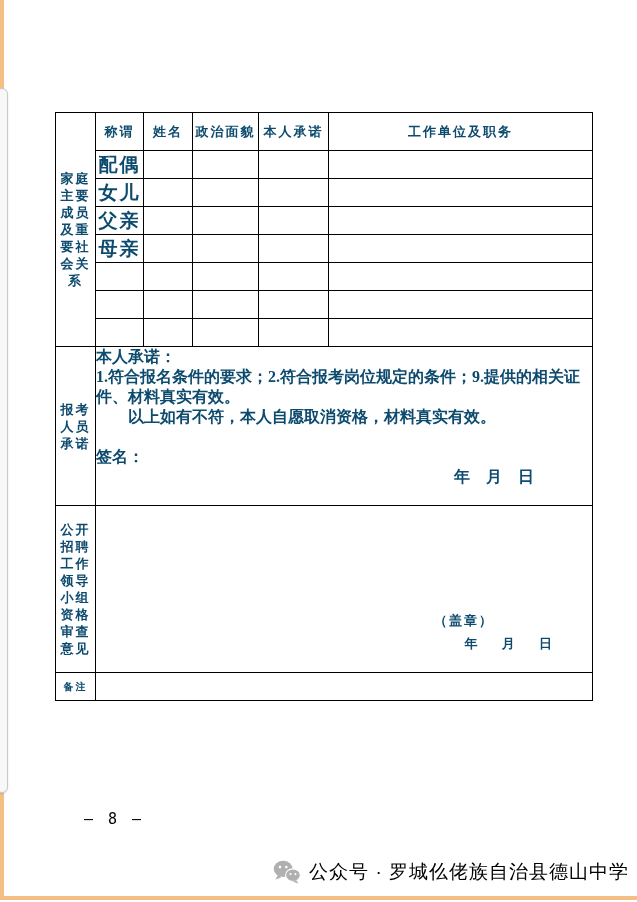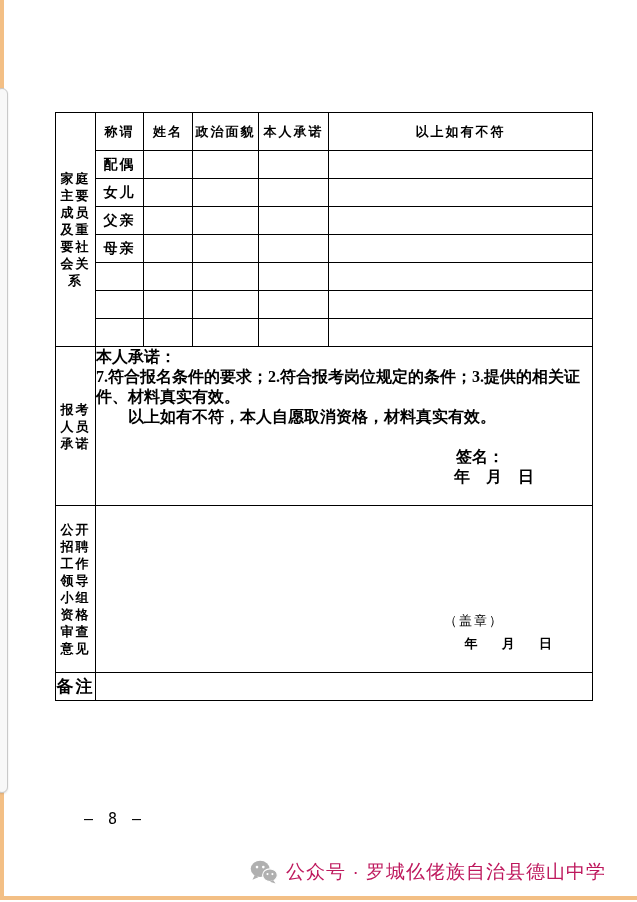--- a/index.html
+++ b/index.html
@@ -14,46 +14,46 @@
   .edge-gray {
     position:absolute; left:-4px; top:88px; width:10px; height:703px;
     background:#f8f8f8; border:1px solid #c9c9c9; border-radius:7px;
     box-shadow:0 1px 2px rgba(0,0,0,.12);
   }
   
   table.form {
     position:absolute; left:55px; top:112px; width:537px;
     border-collapse:collapse; table-layout:fixed;
   }
-  table.form td, table.form th { border:1.6px solid #000; padding:0; font-weight:bold; color:#000000;margin-top:8px; }
+  table.form td, table.form th { border:1.6px solid #000; padding:0; font-weight:bold; color:#0c4a6e;margin-top:8px; }
   th.col-h { font-size:13px; height:37px; text-align:center; letter-spacing:2px; font-weight:bold; }
   td.stub  { text-align:center; vertical-align:middle; font-size:13px; }
   .vtext   { white-space:pre-line; line-height:17px; letter-spacing:2px; display:inline-block;text-align:center; }
-  td.rel   { font-size:14px; height:27px; text-align:center; letter-spacing:2px; }
+  td.rel   { font-size:19px; height:27px; text-align:center; letter-spacing:2px; }
   td.blank { height:27px; }
   
   td.commit-cell { vertical-align:top; height:158px; padding:8px 6px 0 8px; font-size:16px; line-height:20px; }
   .c-note  { text-indent:2em; }
-  .c-sign  { text-align:right; padding-right:88px; margin-top:20px; }
+  .c-sign  { padding-right:88px; margin-top:20px; }
   .c-date  { text-align:right; padding-right:58px; }
   
   td.review-cell { position:relative; height:166px; }
-  .seal   { position:absolute; right:88px; top:106px; font-size:13px; letter-spacing:2px; font-weight:normal; }
+  .seal   { position:absolute; right:98px; top:106px; font-size:13px; letter-spacing:2px; font-weight:bold; }
   .r-date { position:absolute; right:40px;  top:129px; font-size:13px; word-spacing:8px; font-weight:bold; }
   td.remarks-cell { height:27px; }
-  td.stub-h { text-align:center; vertical-align:middle; font-size:17px; letter-spacing:2px; }
+  td.stub-h { text-align:center; vertical-align:middle; font-size:10px; letter-spacing:2px; }
   
   .page-num {
     position:absolute; left:84px; top:810px; font-size:15px; letter-spacing:3px;
     color:#000; font-family:"DejaVu Sans Mono","Liberation Mono",monospace;
   }
   .watermark {
-    position:absolute; top:857px; right:31px; height:30px;
+    position:absolute; top:857px; right:8px; height:30px;
     display:flex; align-items:center; gap:8px;
-    color:#be185d; font-size:19px; letter-spacing:1px;
+    color:#000000; font-size:19px; letter-spacing:1px;
     font-family:"Liberation Sans","DejaVu Sans",sans-serif;
   }
   .watermark svg { display:block; }
 </style>
 </head>
 <body>
 
 <div class="edge-orange-left"></div>
 <div class="edge-orange-bottom"></div>
 <div class="edge-gray"></div>
@@ -75,21 +75,21 @@
 成员
 及重
 要社
 会关
 系</div>
       </td>
       <th class="col-h">称谓</th>
       <th class="col-h">姓名</th>
       <th class="col-h">政治面貌</th>
       <th class="col-h">本人承诺</th>
-      <th class="col-h">以上如有不符</th>
+      <th class="col-h">工作单位及职务</th>
     </tr>
     <tr>
       <td class="rel">配偶</td>
       <td class="blank"></td>
       <td class="blank"></td>
       <td class="blank"></td>
       <td class="blank"></td>
     </tr>
     <tr>
       <td class="rel">女儿</td>
@@ -134,21 +134,21 @@
       <td class="blank"></td>
     </tr>
     <tr>
       <td class="stub">
         <div class="vtext">报考
 人员
 承诺</div>
       </td>
       <td class="commit-cell" colspan="5">
         <div class="c-head">本人承诺：</div>
-        <div class="c-body">7.符合报名条件的要求；2.符合报考岗位规定的条件；3.提供的相关证件、材料真实有效。</div>
+        <div class="c-body">1.符合报名条件的要求；2.符合报考岗位规定的条件；9.提供的相关证件、材料真实有效。</div>
         <div class="c-note">以上如有不符，本人自愿取消资格，材料真实有效。</div>
         <div class="c-sign">签名：</div>
         <div class="c-date">年　月　日</div>
       </td>
     </tr>
     <tr>
       <td class="stub">
         <div class="vtext">公开
 招聘
 工作

